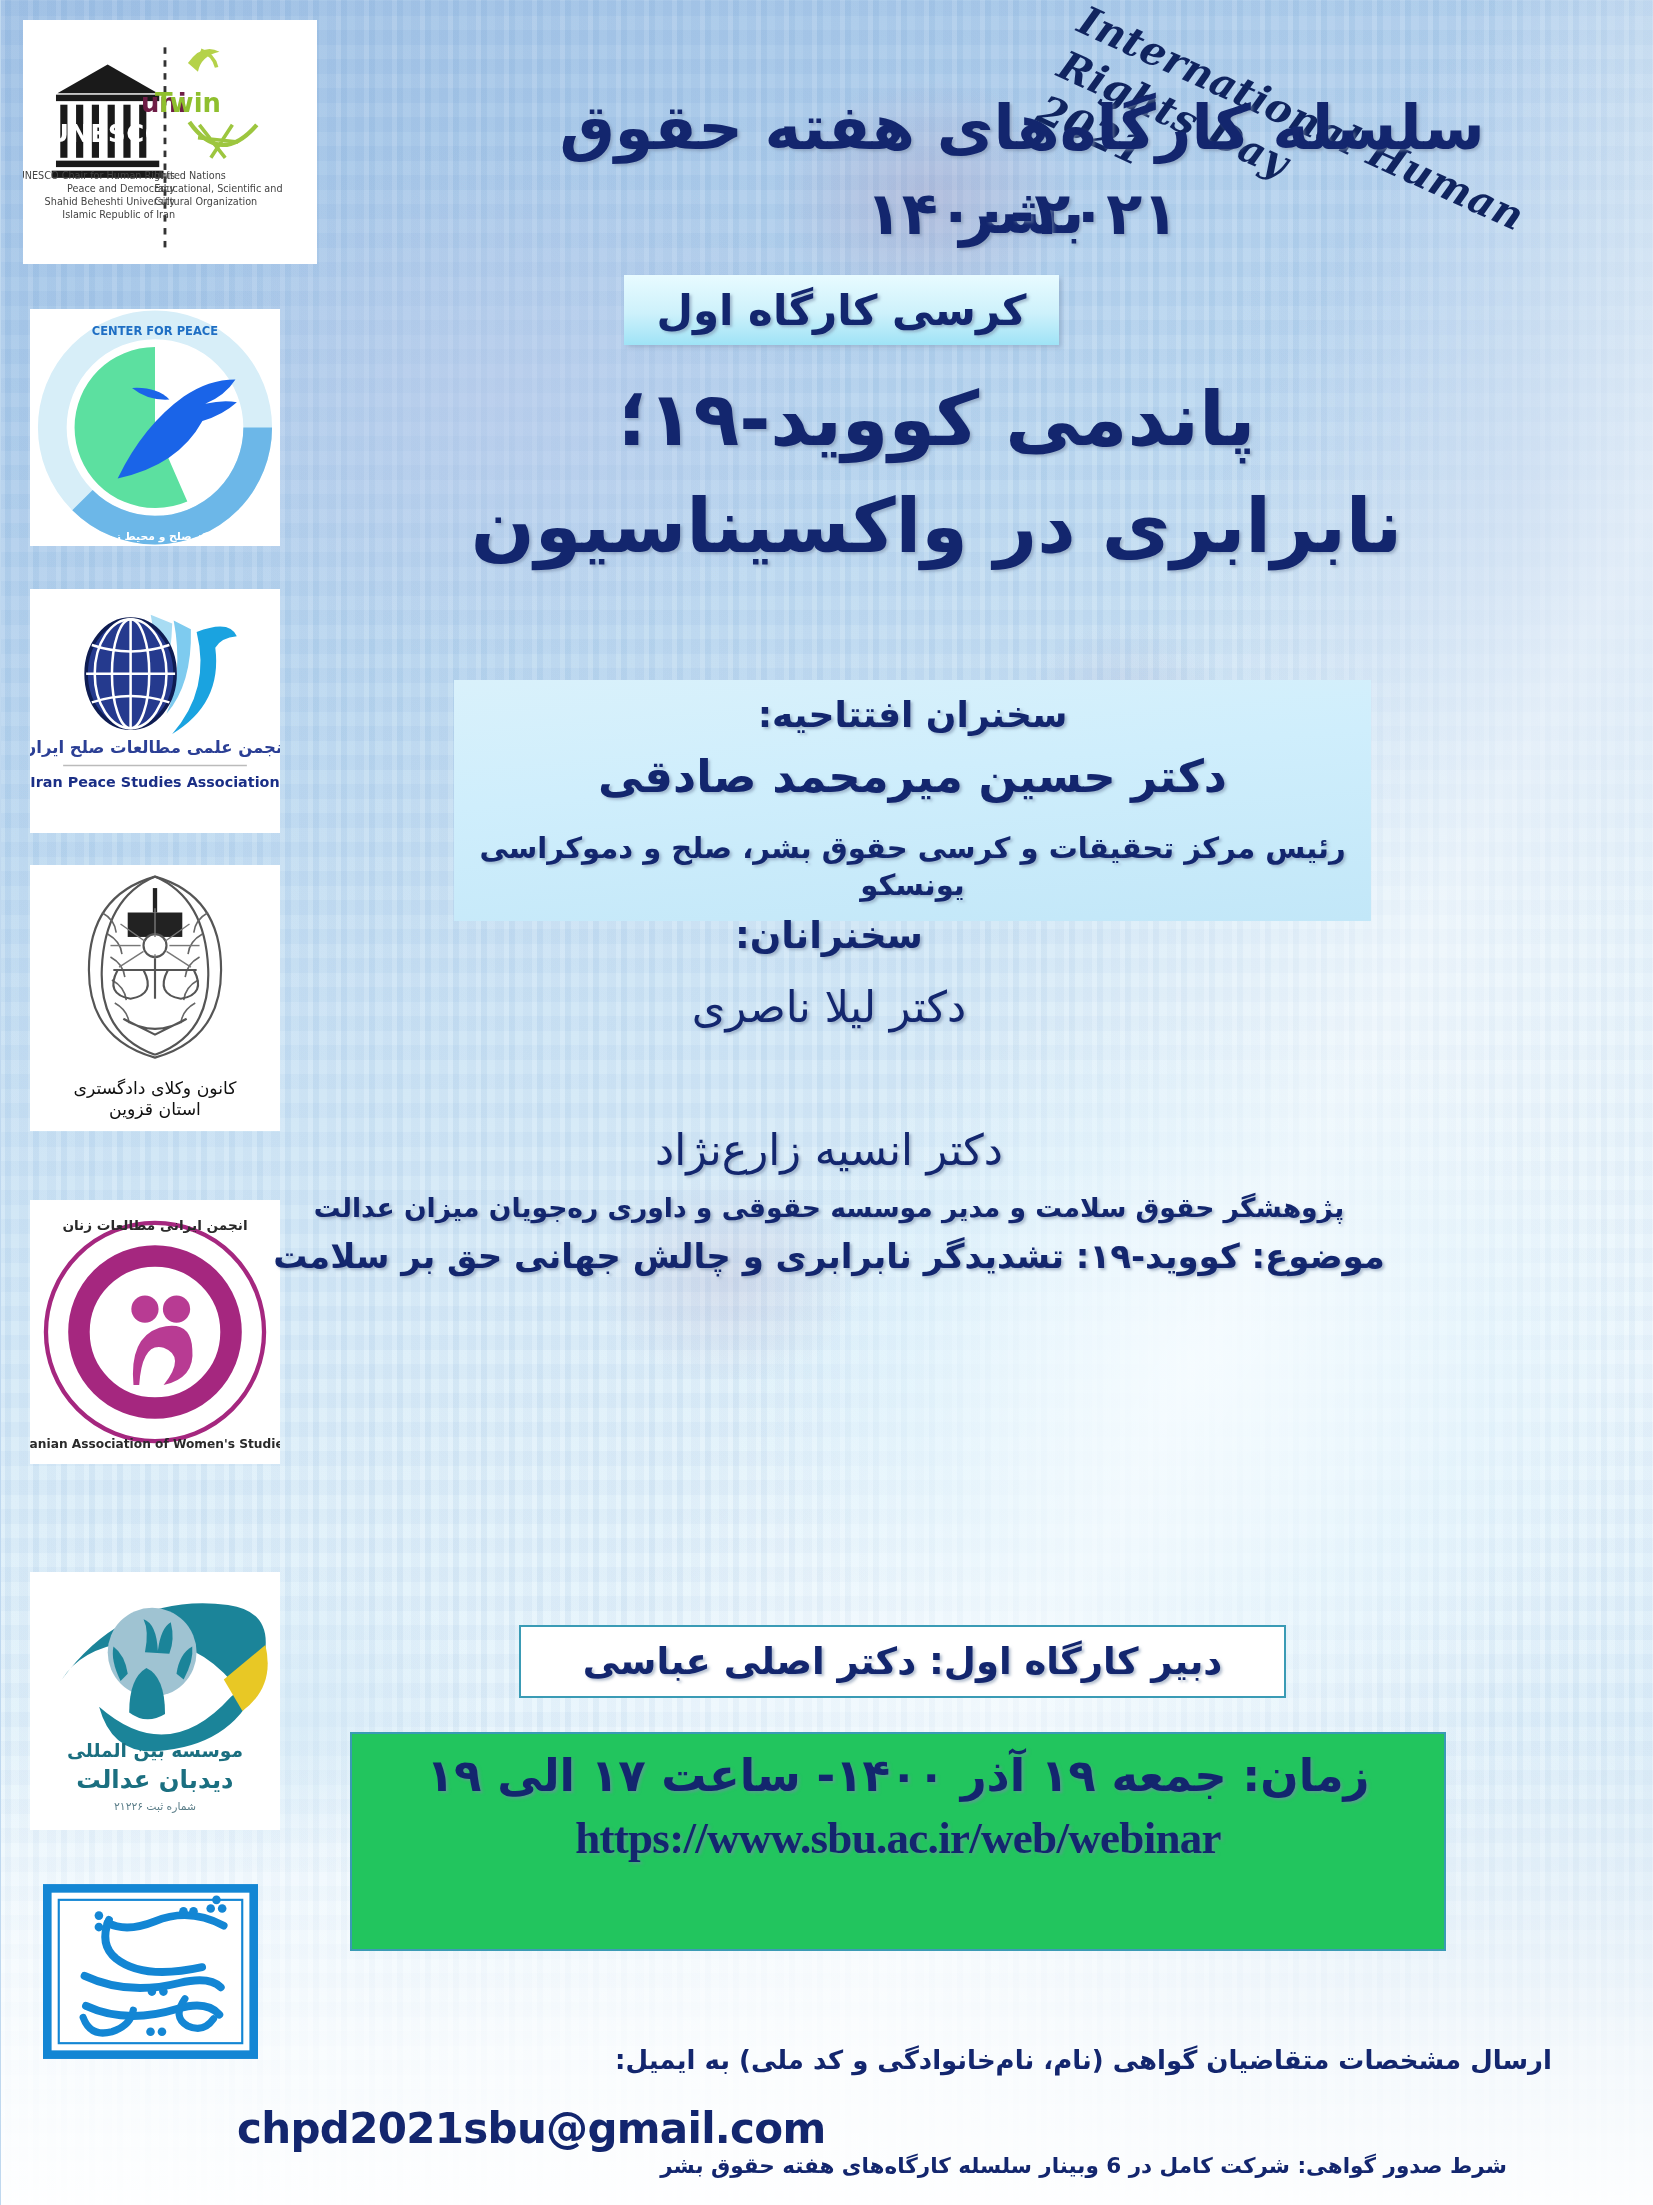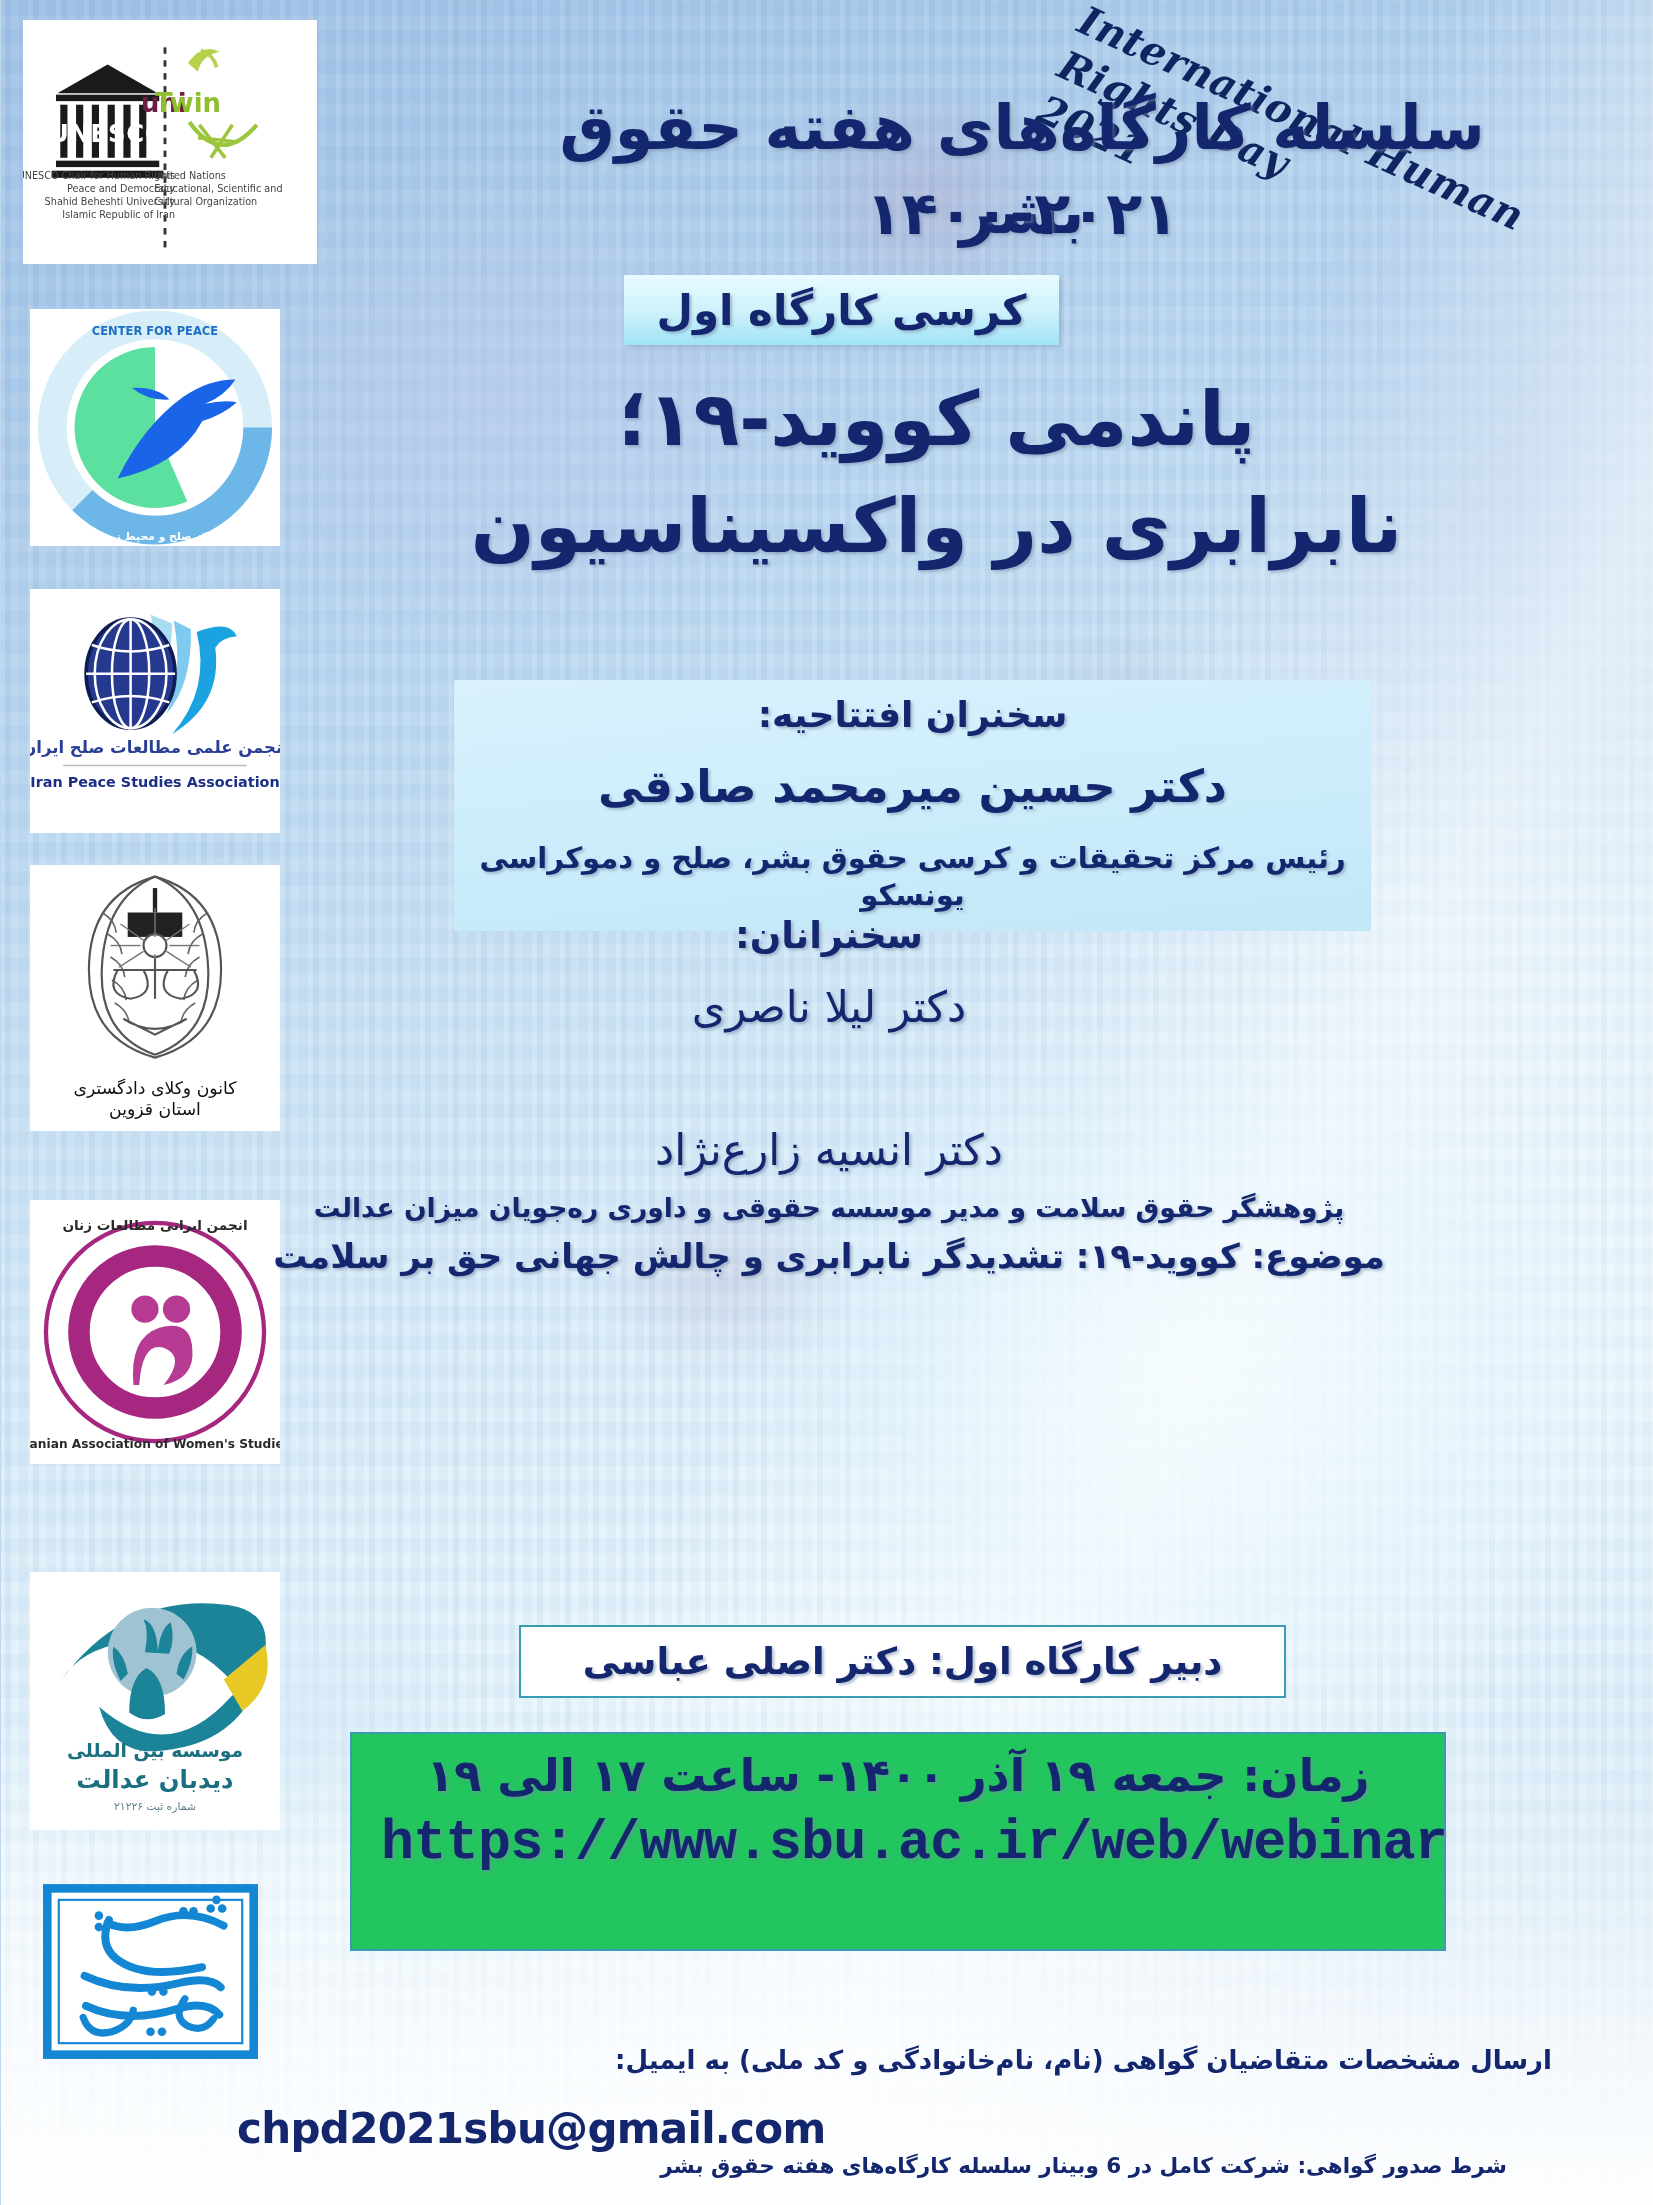--- a/index.html
+++ b/index.html
@@ -74,21 +74,21 @@
     font-size:75px;font-weight:700;line-height:1.42;
   }
 
   
   #opening-panel{
     position:absolute;left:454px;top:680px;width:917px;padding:11.5px 0 16px;
     background:linear-gradient(175deg,#d9f1fb 0%,#cfeefc 40%,#c2e7f8 100%);
     text-align:center;
   }
   #opening-panel .l1{font-size:36px;font-weight:700;line-height:1.28;}
-  #opening-panel .l2{font-size:45px;font-weight:700;line-height:1.38;margin-top:18px;}
+  #opening-panel .l2{font-size:45px;font-weight:700;line-height:1.38;margin-top:8px;}
   #opening-panel .l3{font-size:29px;font-weight:700;line-height:1.3;margin-top:22px;}
 
   
   #speakers{position:absolute;right:215px;top:912px;width:1220px;text-align:center;}
   .sp-head{font-size:37px;font-weight:700;line-height:1.3;}
   .sp-name{font-size:43px;font-weight:400;line-height:1.4;margin-top:17px;}
   .sp-aff{font-size:26.6px;font-weight:700;line-height:1.32;margin-top:10px;}
   .sp-topic{font-size:34px;font-weight:700;line-height:1.38;margin-top:7.2px;}
   .sp-gap{height:66px;}
 
@@ -102,22 +102,22 @@
 
   
   #datelink-box{
     position:absolute;left:350px;top:1732px;width:1096px;height:219px;
     background:#22c55e;border:2.9px solid #3a9bb5;
     padding:13px 29px 0;box-sizing:border-box;text-align:center;
   }
   #datelink-box .dt{font-size:45px;font-weight:700;line-height:1.3;}
   #datelink-box .lk-label{font-size:43px;font-weight:700;line-height:1.3;}
   #datelink-box .lk{
-    direction:ltr;font-size:55px;font-weight:700;line-height:1.25;margin-top:4.3px;
-    font-family:Liberation Mono, monospace;letter-spacing:-0.7px;
+    direction:ltr;font-size:45px;font-weight:700;line-height:1.25;margin-top:4.3px;
+    font-family:Liberation Serif, serif;letter-spacing:-0.7px;
   }
 
   
   #footer{position:absolute;left:0;top:2032px;width:1654px;}
   #footer .f-line{text-align:center;font-weight:700;}
   #f1{position:absolute;right:93px;top:13px;width:955px;font-size:26px;text-align:center;}
   #f-email{
     position:absolute;left:237px;top:72px;width:503px;
     direction:ltr;text-align:left;font-size:42px;font-weight:700;letter-spacing:-0.7px;
   }

